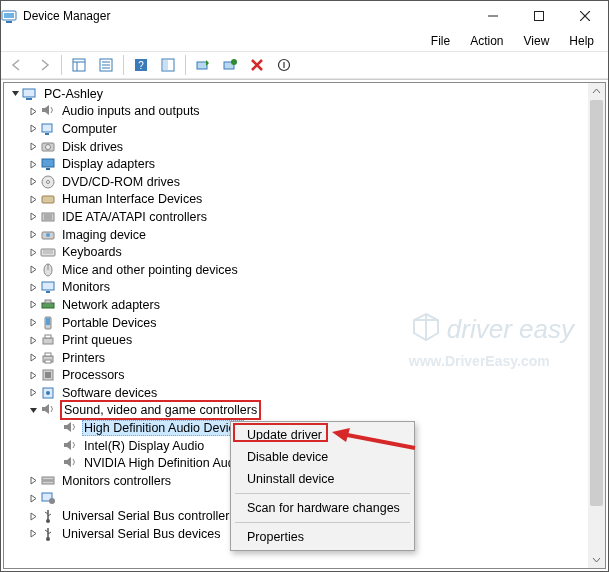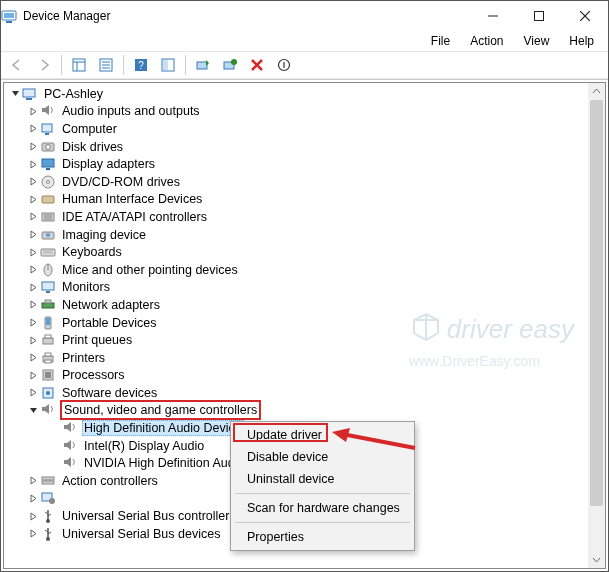--- a/index.html
+++ b/index.html
@@ -54,21 +54,21 @@
   .ctxitem { padding: 4px 10px 4px 14px; }
   .ctxitem.bold { font-weight: 400; }
   .ctxsep { height: 1px; background: #c8c8c8; margin: 3px 2px; }
   .ctx-highlight { position: absolute; left: 233px; top: 423px; width: 95px; height: 19px; border: 2px solid #d62828; pointer-events: none; }
 
   
   .arrow-annot { position: absolute; left: 330px; top: 428px; pointer-events: none; }
 
   
   .watermark { position: absolute; right: 35px; top: 310px; color: #d9e3ea; font-size: 26px; font-weight: 400; font-style: italic; pointer-events: none; line-height: 1.05; text-align: left; }
-  .watermark .sub { font-size: 14px; font-style: normal; color: #e2e9ee; }
+  .watermark .sub { font-size: 14px; font-style: normal; color: #e2e9ee; font-weight: bold; }
 
 </style>
 </head>
 <body>
 
 <div class="window">
 
   <div class="titlebar">
     <span class="app-icon">
       <svg viewBox="0 0 16 16">
@@ -557,21 +557,21 @@
             <span class="expander">
               <svg viewBox="0 0 9 9">
                 <use href="#chev-right"></use>
               </svg>
             </span>
             <span class="devicon">
               <svg width="16" height="16">
                 <use href="#i-storage"></use>
               </svg>
             </span>
-            <span class="label">Action controllers</span>
+            <span class="label">Monitors controllers</span>
           </div>
         <div class="row indent1">
             <span class="expander">
               <svg viewBox="0 0 9 9">
                 <use href="#chev-right"></use>
               </svg>
             </span>
             <span class="devicon">
               <svg width="16" height="16">
                 <use href="#i-system"></use>

